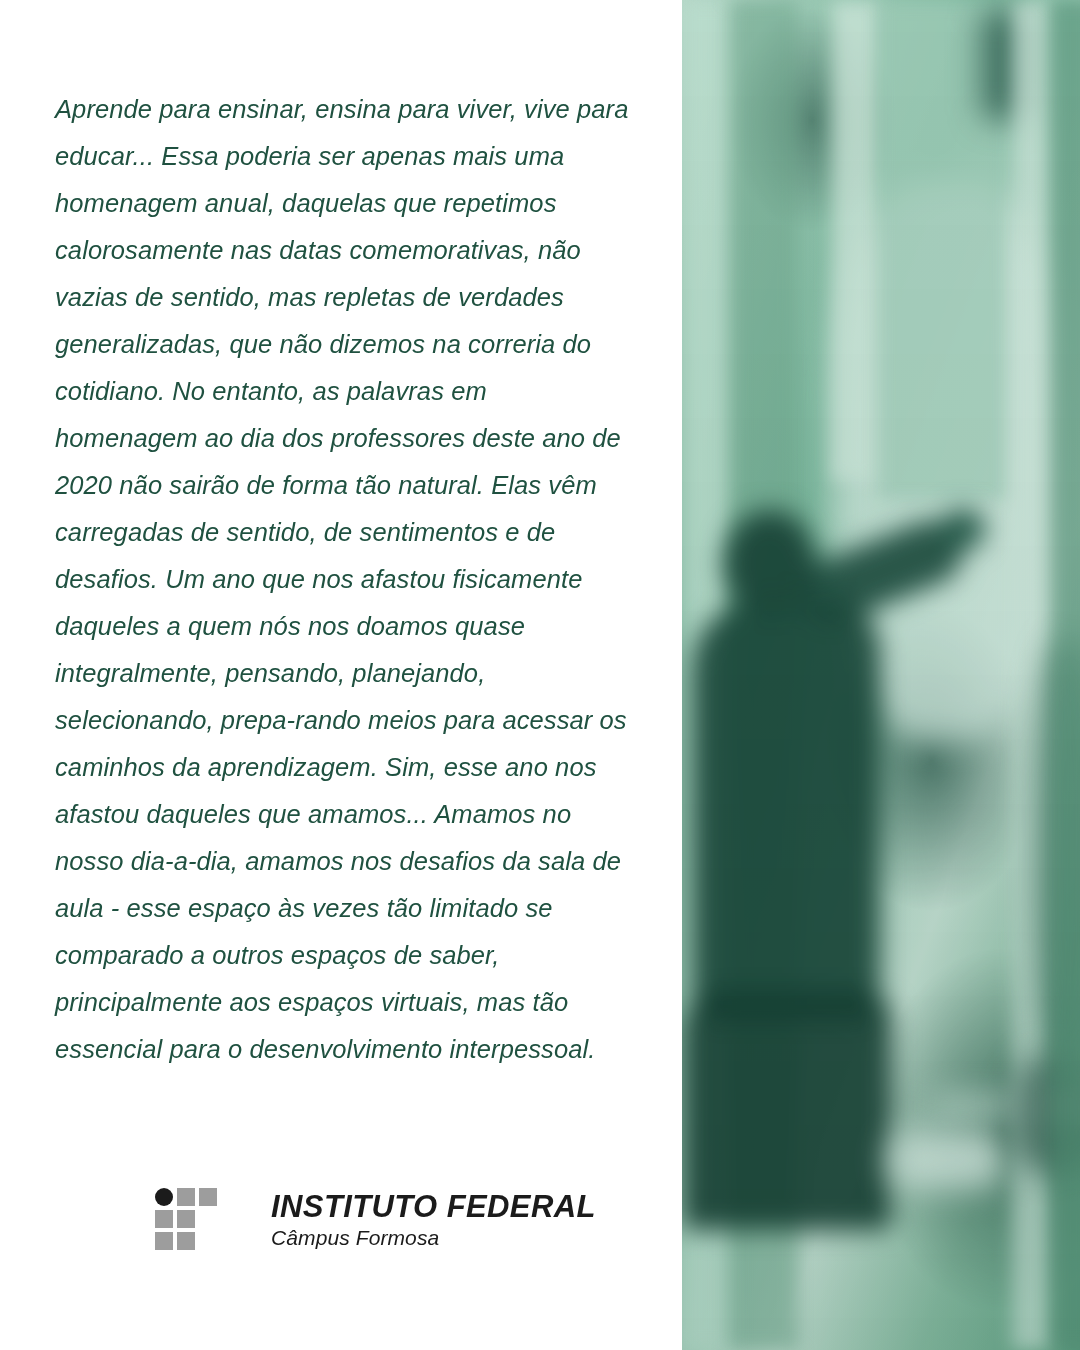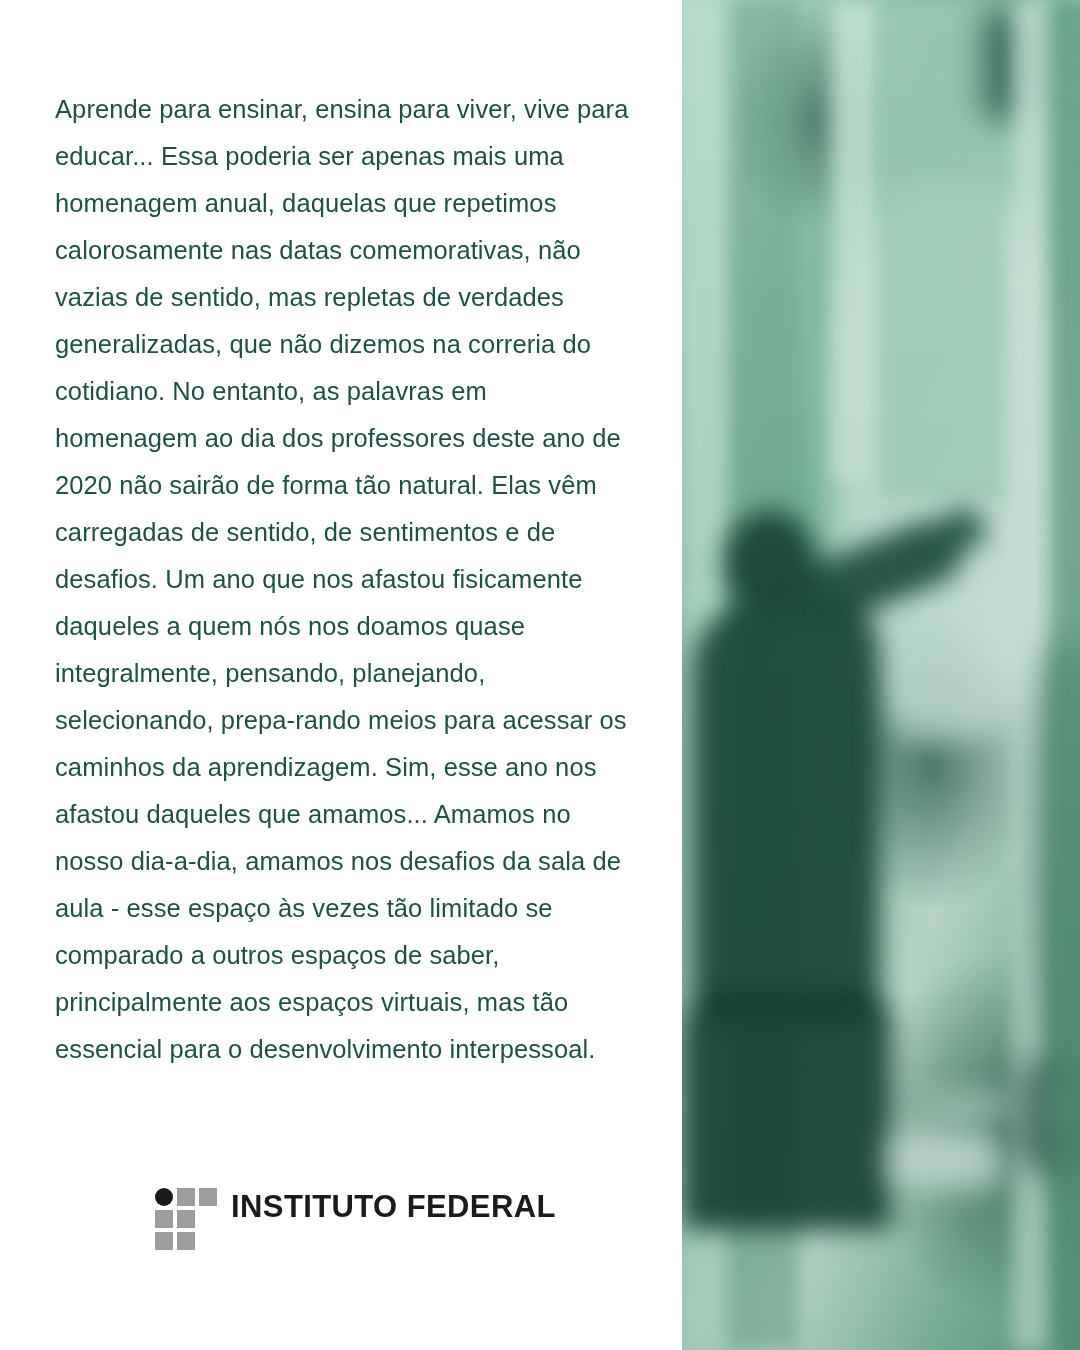--- a/index.html
+++ b/index.html
@@ -25,20 +25,21 @@
   }
 
   
   .text-col {
     position: relative;
     width: 706px;
     height: 100%;
     box-sizing: border-box;
     padding: 86px 46px 0 55px;
     background: #ffffff;
+    font-style: italic;
   }
 
   .body-text {
     color: #1f5140;
     font-family: "Liberation Sans", sans-serif;
     font-size: 25.5px;
     line-height: 47px;
     letter-spacing: 0.1px;
     font-weight: 400;
     white-space: pre-wrap;
@@ -76,20 +77,21 @@
   }
   .logo-marks span.blank {
     background: transparent;
   }
 
   .logo-text {
     display: flex;
     flex-direction: column;
     justify-content: flex-start;
     padding-top: 4px;
+    margin-left: 40px;
   }
   .logo-title {
     font-family: "Liberation Sans", sans-serif;
     font-size: 31px;
     font-weight: bold;
     color: #1b1b1b;
     letter-spacing: 0.4px;
     line-height: 34px;
   }
   .logo-sub1 {
@@ -221,20 +223,21 @@
         <span></span>
         <span></span>
         <span></span>
         <span class="blank"></span>
         <span></span>
         <span></span>
         <span class="blank"></span>
       </div>
       <div class="logo-text">
         <div class="logo-title">INSTITUTO FEDERAL</div>
+        <div class="logo-sub2">Câmpus Formosa</div>
       </div>
     </div>
   </div>
 
   <div class="photo-col">
     <div class="photo">
       <div class="ph-band ph-b1"></div>
       <div class="ph-band ph-b2"></div>
       <div class="ph-blob ph-board"></div>
       <div class="ph-band ph-b3"></div>

